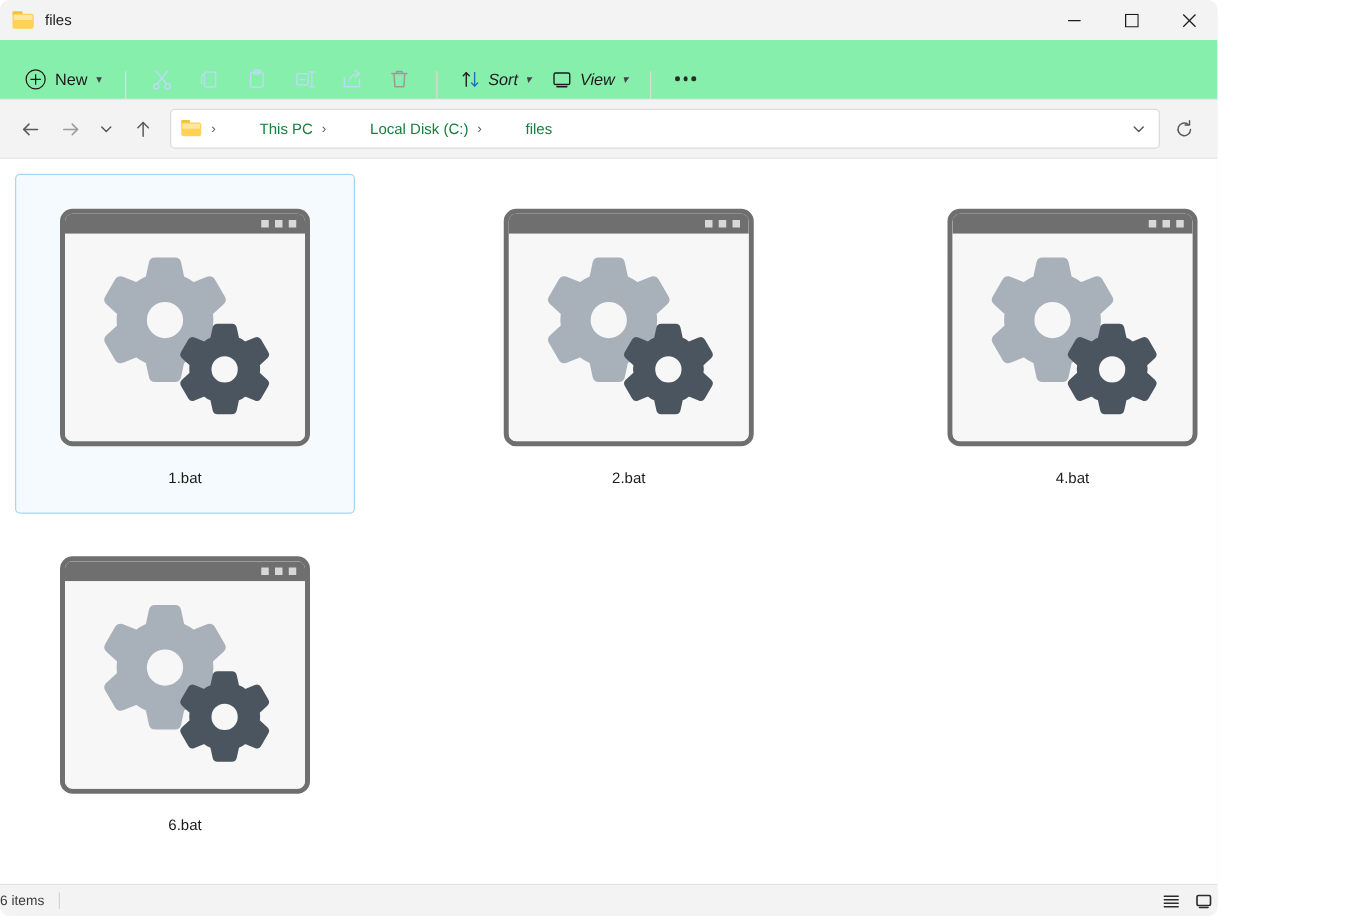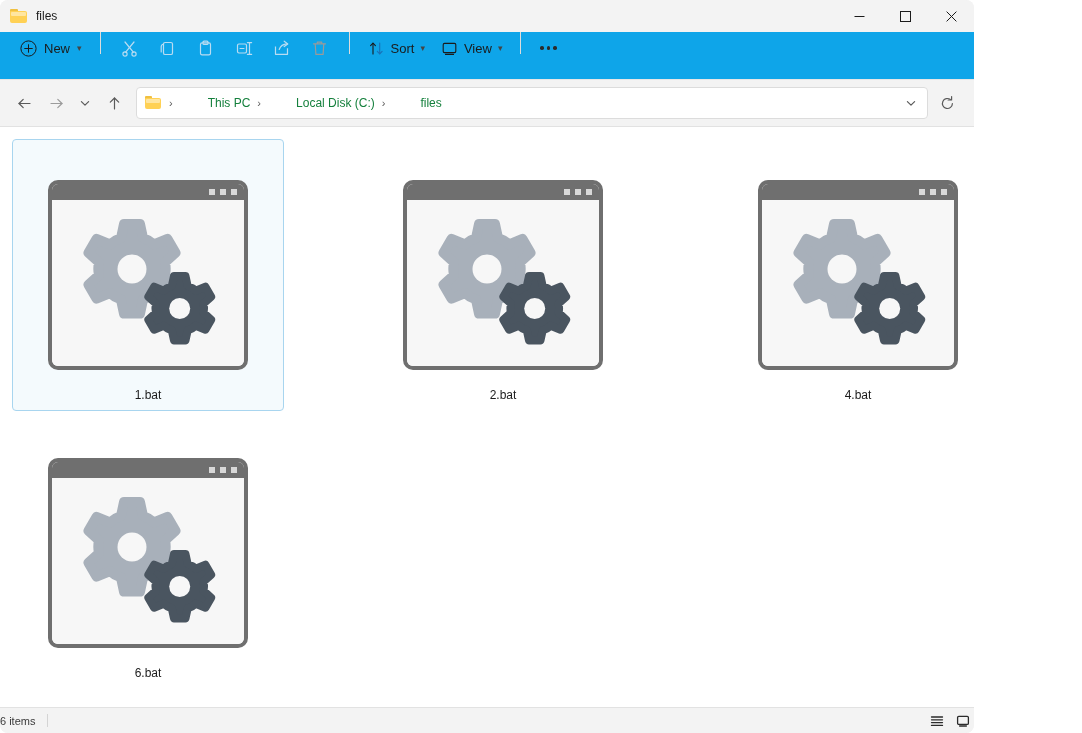--- a/index.html
+++ b/index.html
@@ -71,23 +71,23 @@
     display: flex; align-items: center; justify-content: center;
     cursor: default;
   }
   .wc-btn svg { display: block; }
 
   
   .commandbar {
     height: 48px;
     min-height: 48px;
     display: flex;
-    align-items: flex-start;
+    align-items: flex-end;
     padding: 0 14px;
-    background: #0ea5e9;
+    background: #86efac;
     border-bottom: 1px solid #e6e6e6;
   }
   .cmd-new {
     display: flex; align-items: center;
     height: 32px;
     padding: 0 8px 0 6px;
     border-radius: 4px;
     cursor: default;
     gap: 7px;
   }
@@ -103,20 +103,21 @@
     border-radius: 4px;
     cursor: default;
   }
   .cmd-text-btn {
     display: flex; align-items: center;
     height: 32px;
     padding: 0 8px;
     border-radius: 4px;
     gap: 6px;
     cursor: default;
+    font-style: italic;
   }
   .cmd-text-btn .label { font-size: 13px; color: #1b1b1b; }
   .chev { color: #444; font-size: 9px; line-height: 1; }
   .dots-btn {
     width: 34px; height: 32px;
     display: flex; align-items: center; justify-content: center;
     gap: 3px;
     border-radius: 4px;
     cursor: default;
   }
@@ -258,21 +259,21 @@
   .tile {
     width: 272px;
     height: 272px;
     border: 1px solid transparent;
     border-radius: 4px;
     display: flex;
     flex-direction: column;
     align-items: center;
     justify-content: flex-start;
     cursor: default;
-    padding-top: 40px;
+    padding-top: 27px;
   }
   .tile.selected {
     background: #f4fafd;
     border-color: #a8d5ef;
   }
 
   .tile-icon {
     width: 208px;
     height: 192px;
     position: relative;

